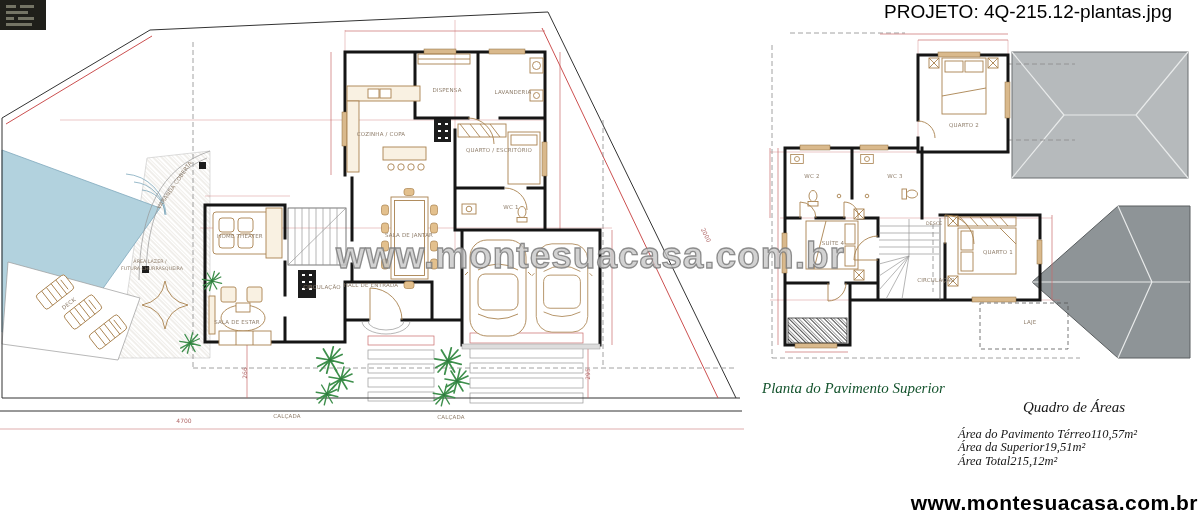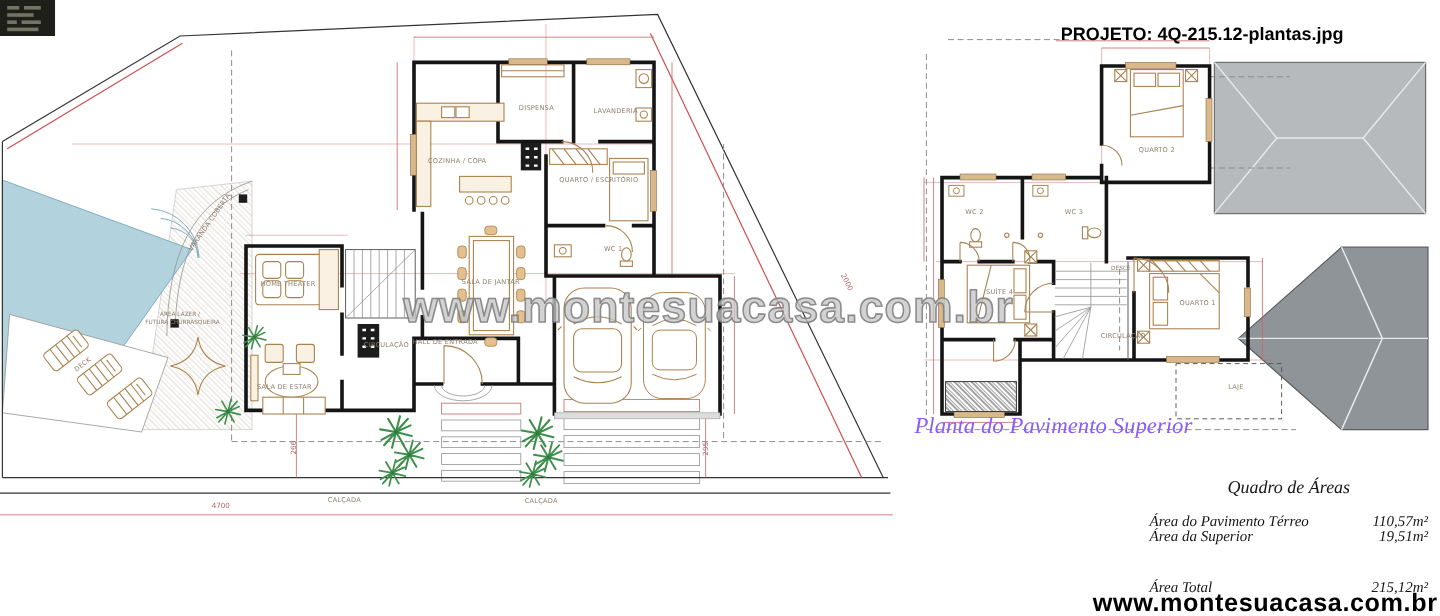--- a/index.html
+++ b/index.html
@@ -1,30 +1,30 @@
 <!DOCTYPE html>
 <html><head>
 <meta charset="utf-8">
 <style>
   html,body{margin:0;padding:0;background:#fff}
   .stage{position:relative;width:1200px;height:513px;background:#fff;overflow:hidden;
          font-family:"Liberation Sans",sans-serif}
-  .title{position:absolute;left:884px;top:20px;font-size:15px;font-weight:bold;color:#000;white-space:nowrap}
+  .title{position:absolute;left:884px;top:1px;font-size:19px;font-weight:normal;color:#000;white-space:nowrap}
   .logo{position:absolute;left:0;top:0;width:46px;height:30px}
   .center-wm{position:absolute;left:336px;top:237px;width:545px;font-size:37px;line-height:38px;
          font-weight:bold;white-space:nowrap;letter-spacing:1px;color:rgba(255,255,255,.45);
          -webkit-text-stroke:1.3px rgba(125,125,125,.85);text-shadow:0 0 1px rgba(120,120,120,.6);
          pointer-events:none}
-  .caption{position:absolute;left:762px;top:345px;font-family:"Liberation Serif",serif;
-         font-style:italic;font-size:19px;color:#8b5cf6;white-space:nowrap}
+  .caption{position:absolute;left:762px;top:380px;font-family:"Liberation Serif",serif;
+         font-style:italic;font-size:15px;color:#14532d;white-space:nowrap}
   .areas{position:absolute;left:958px;top:399px;width:232px;font-family:"Liberation Serif",serif;
          font-style:italic;color:#161616}
   .areas .t{text-align:center;font-size:15px;margin-bottom:12px}
-  .areas .row{display:flex;justify-content:space-between;font-size:12.5px;line-height:1.07}
-  .areas .total{margin-top:28px}
+  .areas .row{display:flex;justify-content:flex-start;font-size:12.5px;line-height:1.07}
+  .areas .total{margin-top:0}
   .bottom-wm{position:absolute;right:2px;bottom:-2px;font-size:21px;font-weight:bold;color:#000;
          letter-spacing:.5px;white-space:nowrap}
   svg.plan{position:absolute;left:0;top:0}
   .wall{stroke:#151515;stroke-width:3;fill:none;stroke-linecap:square}
   .thin{stroke:#555;stroke-width:.8;fill:none}
   .gray{stroke:#979797;stroke-width:.7;fill:none}
   .bnd{stroke:#333;stroke-width:1;fill:none}
   .dash{stroke:#8a8a8a;stroke-width:.8;fill:none;stroke-dasharray:5 3}
   .red{stroke:#c96a6a;stroke-width:.7;fill:none}
   .redf{stroke:#c96a6a;stroke-width:.7;fill:none;opacity:.55}

